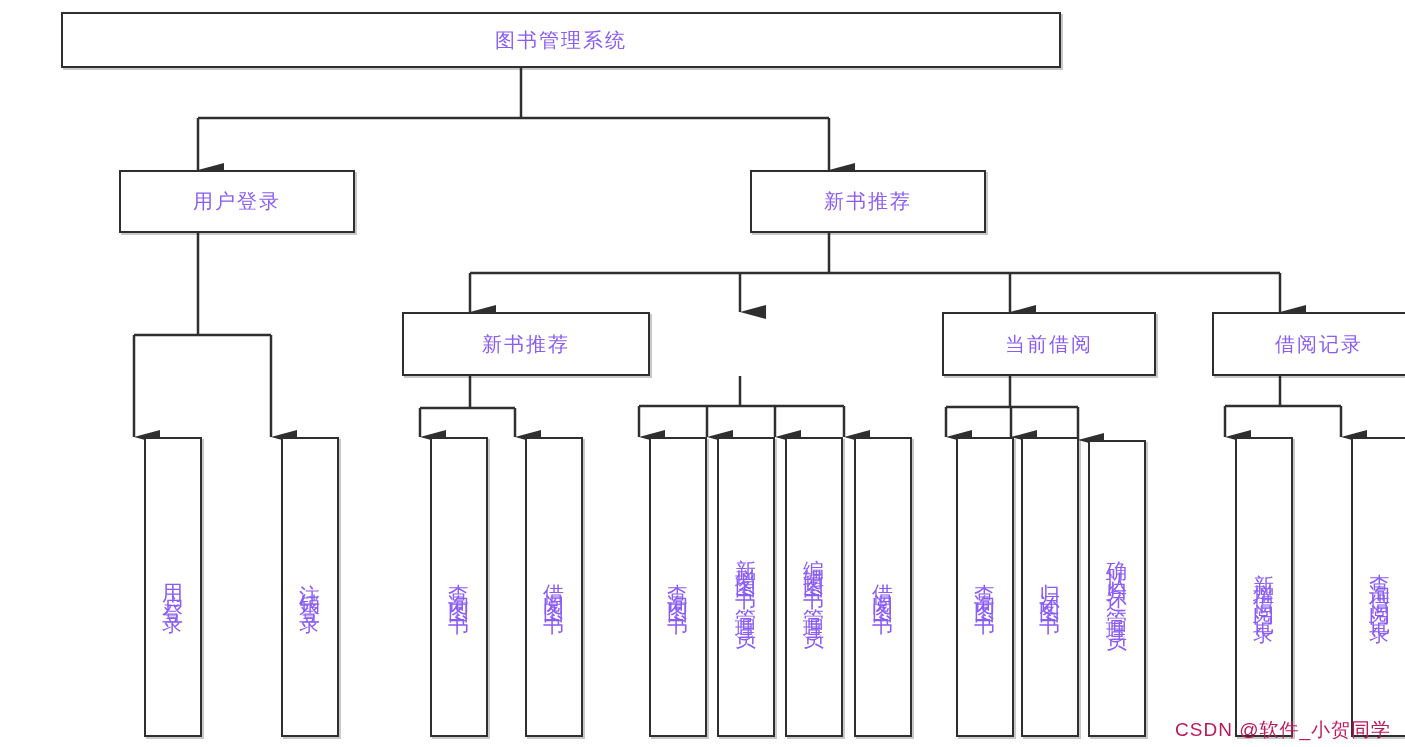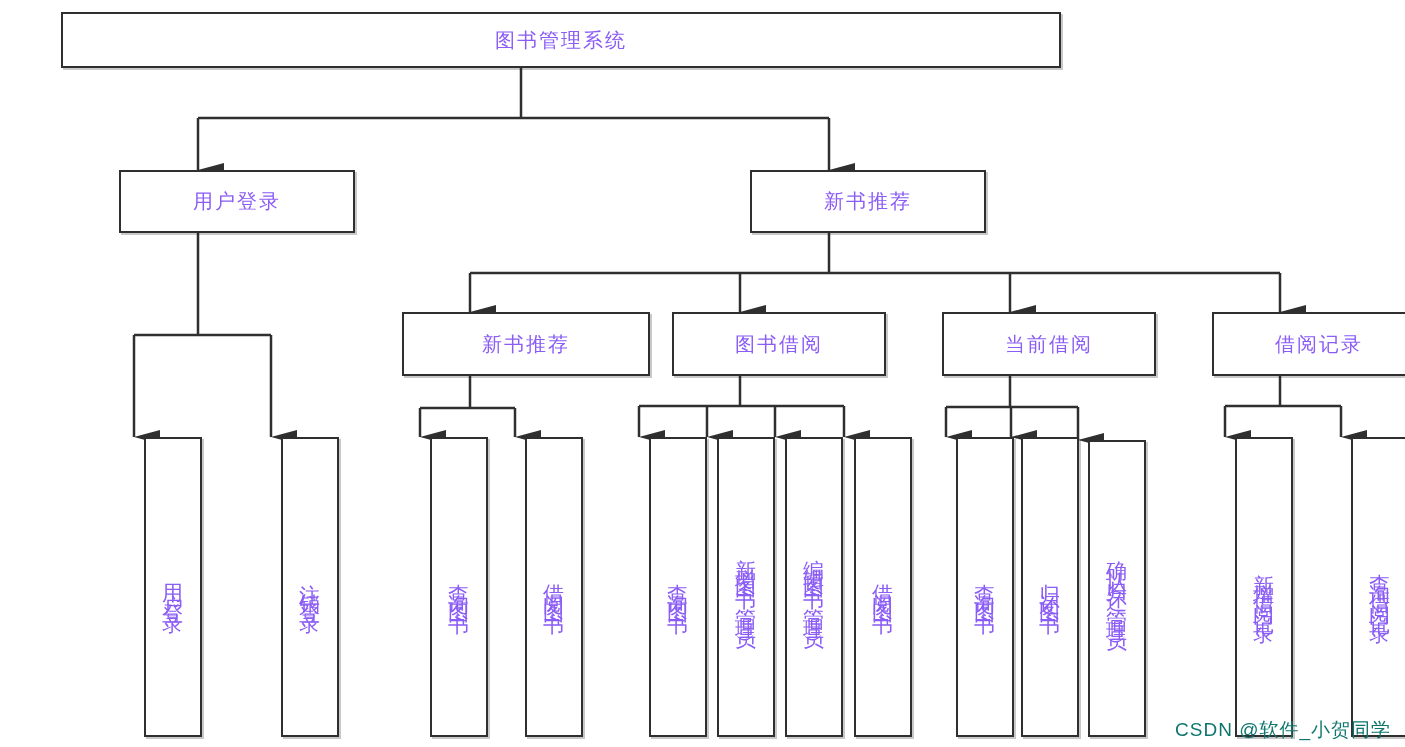--- a/index.html
+++ b/index.html
@@ -47,21 +47,21 @@
     letter-spacing: 10px;
     line-height: 1;
     padding: 8px 0;
   }
   #watermark {
     position: absolute;
     right: 14px;
     bottom: 4px;
     font-size: 19px;
     letter-spacing: 1px;
-    color: #0f766e;
+    color: #be185d;
     z-index: 3;
     white-space: nowrap;
   }
 </style>
 </head>
 <body>
 
 <div id="stage">
 
   <svg id="wires" viewBox="0 0 1405 747" xmlns="http://www.w3.org/2000/svg">
@@ -106,21 +106,20 @@
       <line x1="1341" y1="406" x2="1341" y2="437" marker-end="url(#ah)"></line>
     </g>
   </svg>
 
   <div class="node h" style="left:22px; top:12px; width:1000px; height:56px;">图书管理系统</div>
 
   <div class="node h" style="left:80px; top:170px; width:236px; height:63px;">用户登录</div>
   <div class="node h" style="left:711px; top:170px; width:236px; height:63px;">新书推荐</div>
 
   <div class="node h" style="left:363px; top:312px; width:248px; height:64px;">新书推荐</div>
-  <div class="node h" style="left:633px; top:312px; width:214px; height:64px;">图书借阅</div>
   <div class="node h" style="left:903px; top:312px; width:214px; height:64px;text-align:right;">当前借阅</div>
   <div class="node h" style="left:1173px; top:312px; width:214px; height:64px;">借阅记录</div>
 
   <div class="node leaf" style="left:105px; top:437px; width:58px; height:300px;">用户登录</div>
   <div class="node leaf" style="left:242px; top:437px; width:58px; height:300px;">注销登录</div>
 
   <div class="node leaf" style="left:391px; top:437px; width:58px; height:300px;">查询图书</div>
   <div class="node leaf" style="left:486px; top:437px; width:58px; height:300px;">借阅图书</div>
 
   <div class="node leaf" style="left:610px; top:437px; width:58px; height:300px;">查询图书</div>

